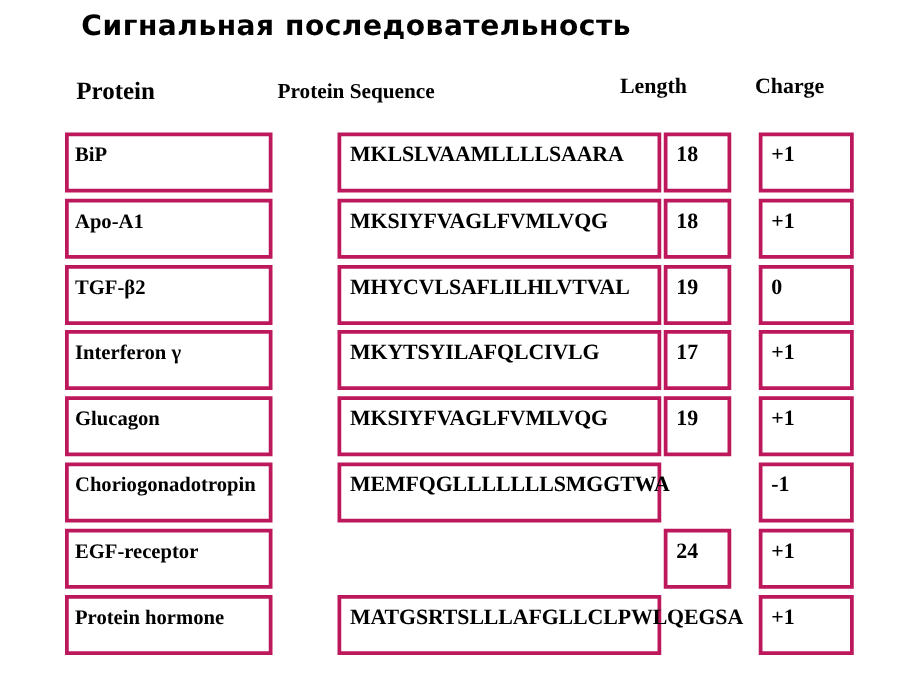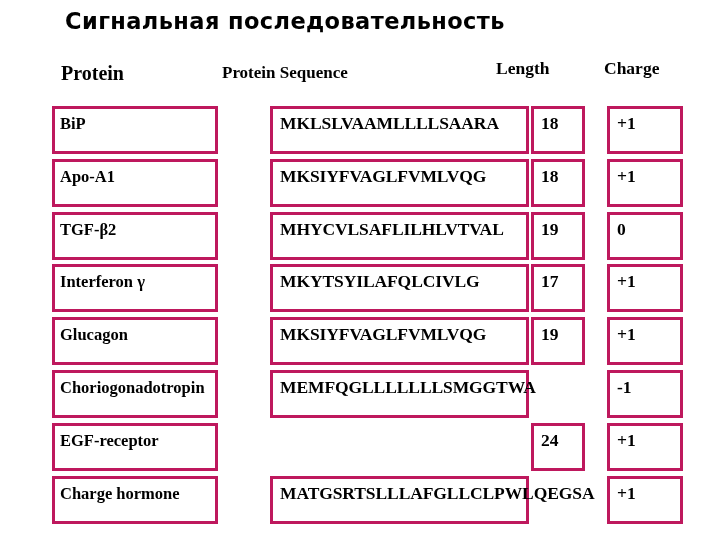--- a/index.html
+++ b/index.html
@@ -170,18 +170,18 @@
     <div class="cell cell-charge">-1</div>
   </div>
 
   <div class="table-row">
     <div class="cell cell-protein">EGF-receptor</div>
     <div class="cell cell-length">24</div>
     <div class="cell cell-charge">+1</div>
   </div>
 
   <div class="table-row">
-    <div class="cell cell-protein">Charge hormone</div>
+    <div class="cell cell-protein">Protein hormone</div>
     <div class="cell cell-sequence wrap">MATGSRTSLLLAFGLLCLPWLQEGSA</div>
     <div class="cell cell-charge">+1</div>
   </div>
 
 </div>
 
 </body></html>

